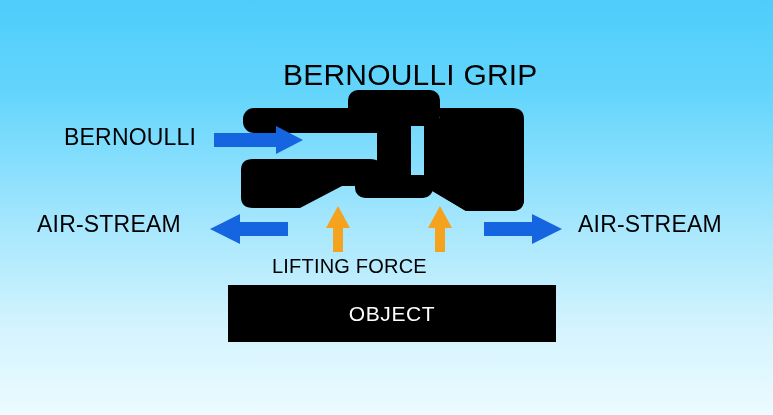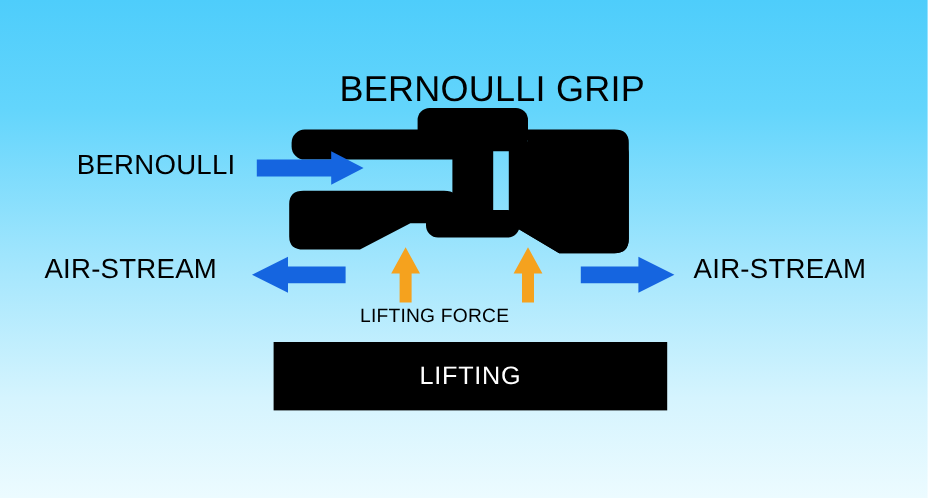--- a/index.html
+++ b/index.html
@@ -51,23 +51,23 @@
     left: 37px;
     top: 211px;
     font-size: 23px;
   }
   #label-airstream-right {
     left: 578px;
     top: 211px;
     font-size: 23px;
   }
   #label-lifting-force {
-    left: 300px;
+    left: 272px;
     top: 255px;
-    font-size: 16px;
+    font-size: 20px;
   }
   #label-object {
     position: absolute;
     left: 228px;
     top: 285px;
     width: 328px;
     height: 57px;
     display: flex;
     align-items: center;
     justify-content: center;
@@ -154,15 +154,15 @@
   <div class="lbl" id="label-title">BERNOULLI GRIP</div>
 
   <div class="lbl" id="label-pressure">BERNOULLI</div>
 
   <div class="lbl" id="label-airstream-left">AIR-STREAM</div>
 
   <div class="lbl" id="label-airstream-right">AIR-STREAM</div>
 
   <div class="lbl" id="label-lifting-force">LIFTING FORCE</div>
 
-  <div id="label-object">LIFTING</div>
+  <div id="label-object">OBJECT</div>
 
 </div>
 
 </body></html>

